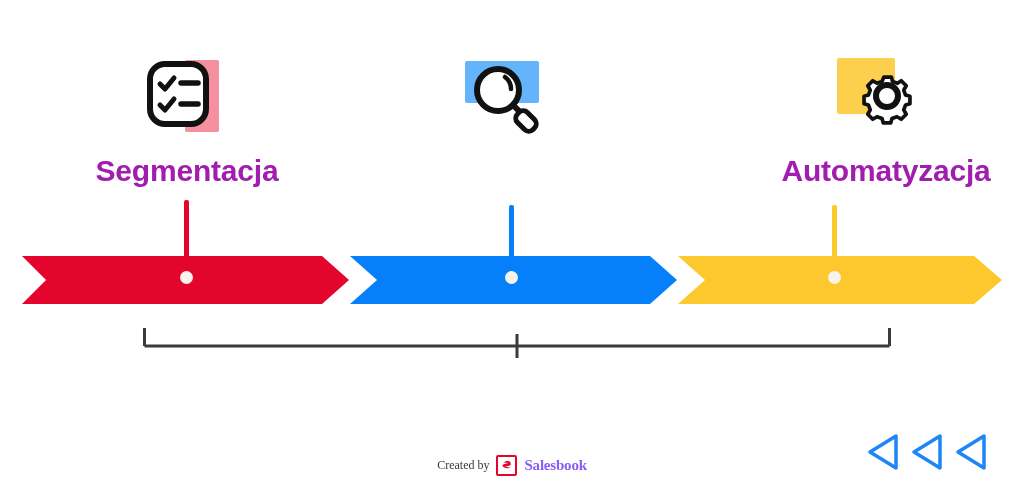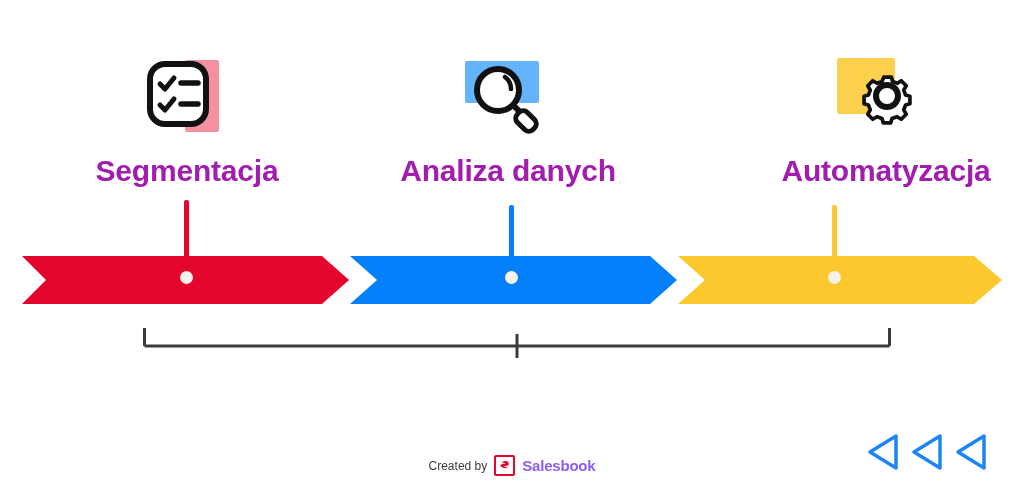--- a/index.html
+++ b/index.html
@@ -134,20 +134,21 @@
   
   .footer {
     position: absolute;
     left: 0;
     right: 0;
     top: 455px;
     display: flex;
     align-items: center;
     justify-content: center;
     gap: 7px;
+    font-family: Liberation Serif, serif;
   }
   .footer-text {
     font-size: 12px;
     color: #3b3b3b;
   }
   .brand-mark {
     width: 21px;
     height: 21px;
     border: 2px solid #E3052B;
     border-radius: 2px;
@@ -196,21 +197,20 @@
   <div class="step step-2">
     <div class="icon-wrap">
       <div class="accent-shape accent-blue"></div>
       <svg class="glyph" viewBox="0 0 110 86">
         <circle cx="45" cy="38" r="21" fill="#ffffff" stroke="#111111" stroke-width="6"></circle>
         <path d="M52 25 a15 15 0 0 1 6 12" fill="none" stroke="#111111" stroke-width="4.5" stroke-linecap="round"></path>
         <line x1="60" y1="53" x2="70" y2="63" stroke="#111111" stroke-width="6" stroke-linecap="round"></line>
         <rect x="66" y="58" width="14" height="22" rx="6" ry="6" transform="rotate(-45 73 69)" fill="#ffffff" stroke="#111111" stroke-width="5"></rect>
       </svg>
     </div>
-    <div class="step-label">Analiza danych</div>
   </div>
 
   <div class="step step-3">
     <div class="icon-wrap">
       <div class="accent-shape accent-yellow"></div>
       <svg class="glyph" viewBox="0 0 110 86">
         <g transform="translate(56,48)">
           <g fill="none" stroke="#111111" stroke-width="6" stroke-linejoin="round">
             <path d="
               M -6,-30 L 6,-30 L 8,-23 L 16,-20 L 22,-24 L 30,-16

